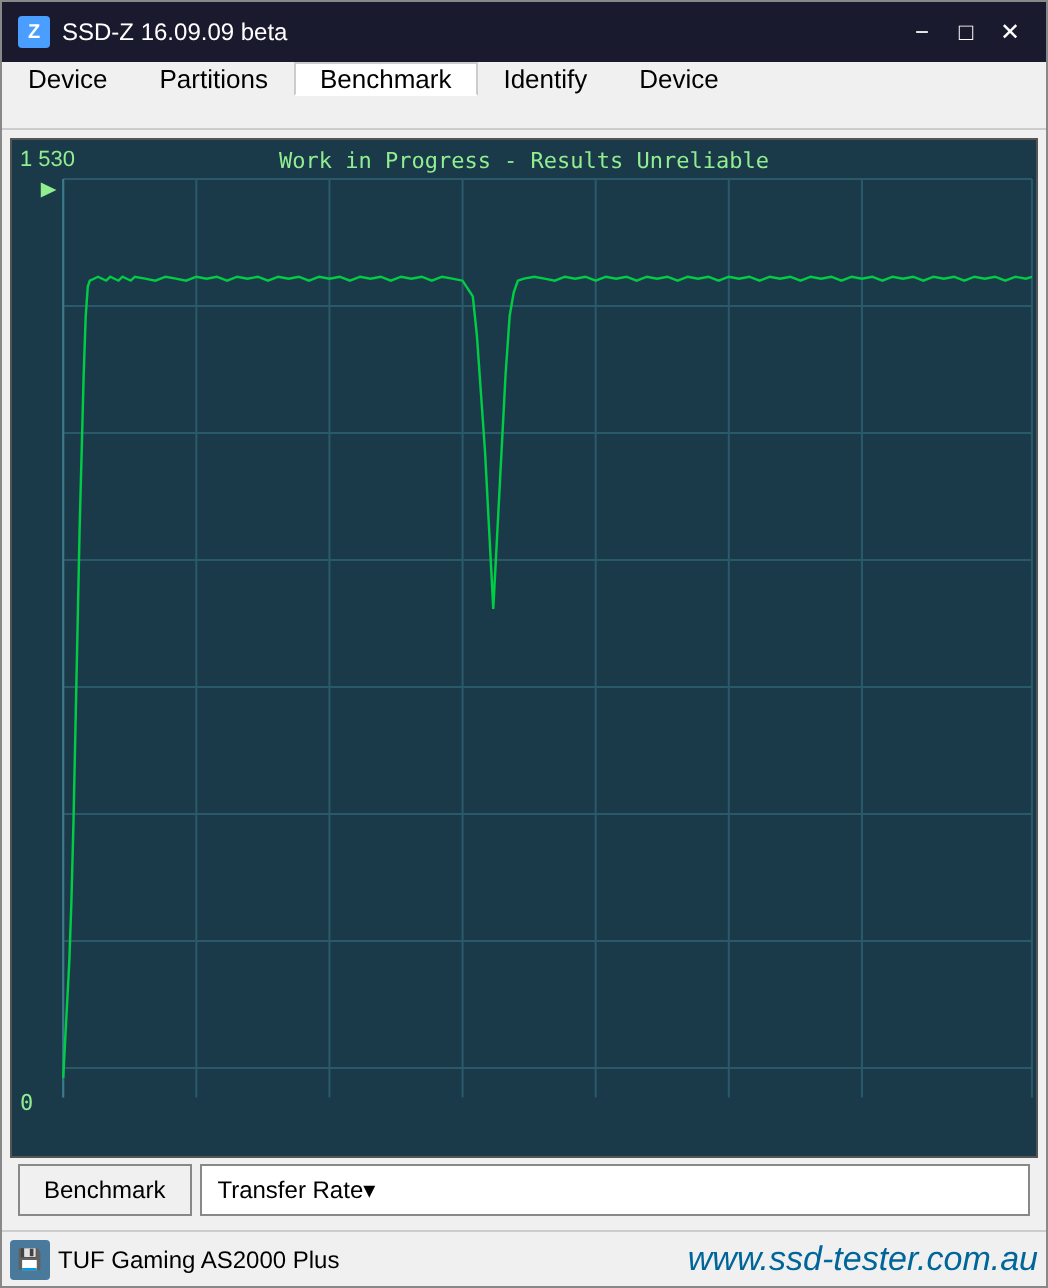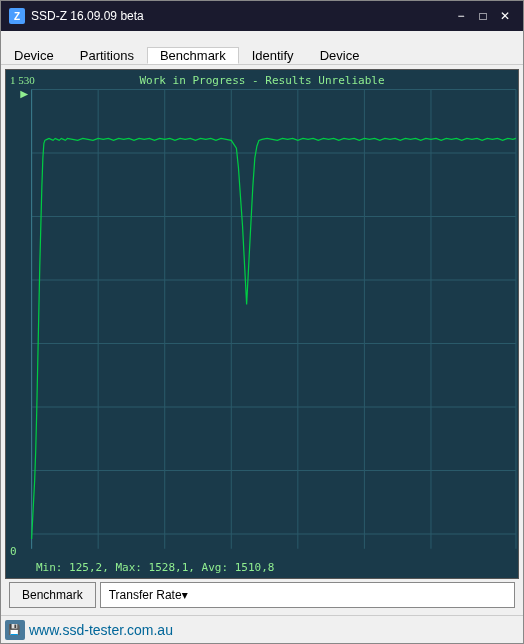--- a/index.html
+++ b/index.html
@@ -66,21 +66,21 @@
       font-size: 12px;
       display: flex;
       align-items: center;
       justify-content: center;
     }
 
     .menu-bar {
       background: #f0f0f0;
       height: 34px;
       display: flex;
-      align-items: flex-end;
+      align-items: flex-start;
       border-bottom: 1px solid #ccc;
       flex-shrink: 0;
     }
 
     .menu-item {
       padding: 0 12px;
       display: flex;
       align-items: center;
       cursor: pointer;
       font-size: 13px;
@@ -111,21 +111,21 @@
       position: relative;
       overflow: hidden;
     }
 
     .chart-y-label-top {
       position: absolute;
       top: 4px;
       left: 4px;
       color: #90ee90;
       font-size: 11px;
-      font-family: Liberation Serif, serif;
+      font-family: Liberation Sans, sans-serif;
     }
 
     .chart-y-label-bottom {
       position: absolute;
       bottom: 20px;
       left: 4px;
       color: #90ee90;
       font-size: 11px;
       font-family: monospace;
     }
@@ -209,21 +209,22 @@
     }
 
     .status-text {
       flex: 1;
       font-size: 12px;
       color: #000;
     }
 
     .status-url {
       color: #006699;
-      font-size: 14px;
+      font-size: 17px;
+      font-style: italic;
     }
 
     svg.chart-svg {
       position: absolute;
       top: 0;
       left: 0;
       width: 100%;
       height: 100%;
     }
   </style>
@@ -261,21 +262,20 @@
       <span>Device</span>
     </div>
   </div>
 
   <div class="content-area">
 
     <div class="chart-area">
       <span class="chart-y-label-top">1 530</span>
       <span class="chart-title">Work in Progress - Results Unreliable</span>
       <span class="chart-y-label-bottom">0</span>
-      <span class="chart-stats">Min: 125,2, Max: 1528,1, Avg: 1510,8</span>
 
       <svg class="chart-svg" viewBox="0 0 500 520" preserveAspectRatio="none">
 
         <line x1="25" y1="20" x2="498" y2="20" stroke="#2a5a6a" stroke-width="1"></line>
         <line x1="25" y1="85" x2="498" y2="85" stroke="#2a5a6a" stroke-width="1"></line>
         <line x1="25" y1="150" x2="498" y2="150" stroke="#2a5a6a" stroke-width="1"></line>
         <line x1="25" y1="215" x2="498" y2="215" stroke="#2a5a6a" stroke-width="1"></line>
         <line x1="25" y1="280" x2="498" y2="280" stroke="#2a5a6a" stroke-width="1"></line>
         <line x1="25" y1="345" x2="498" y2="345" stroke="#2a5a6a" stroke-width="1"></line>
         <line x1="25" y1="410" x2="498" y2="410" stroke="#2a5a6a" stroke-width="1"></line>
@@ -424,16 +424,17 @@
       <div class="dropdown-select">
         <span>Transfer Rate</span>
         <span>▾</span>
       </div>
     </div>
 
   </div>
 
   <div class="status-bar">
     <div class="status-icon">💾</div>
+    <span class="status-text">TUF Gaming AS2000 Plus</span>
     <span class="status-url">www.ssd-tester.com.au</span>
   </div>
 
 </div>
 
 </body></html>

